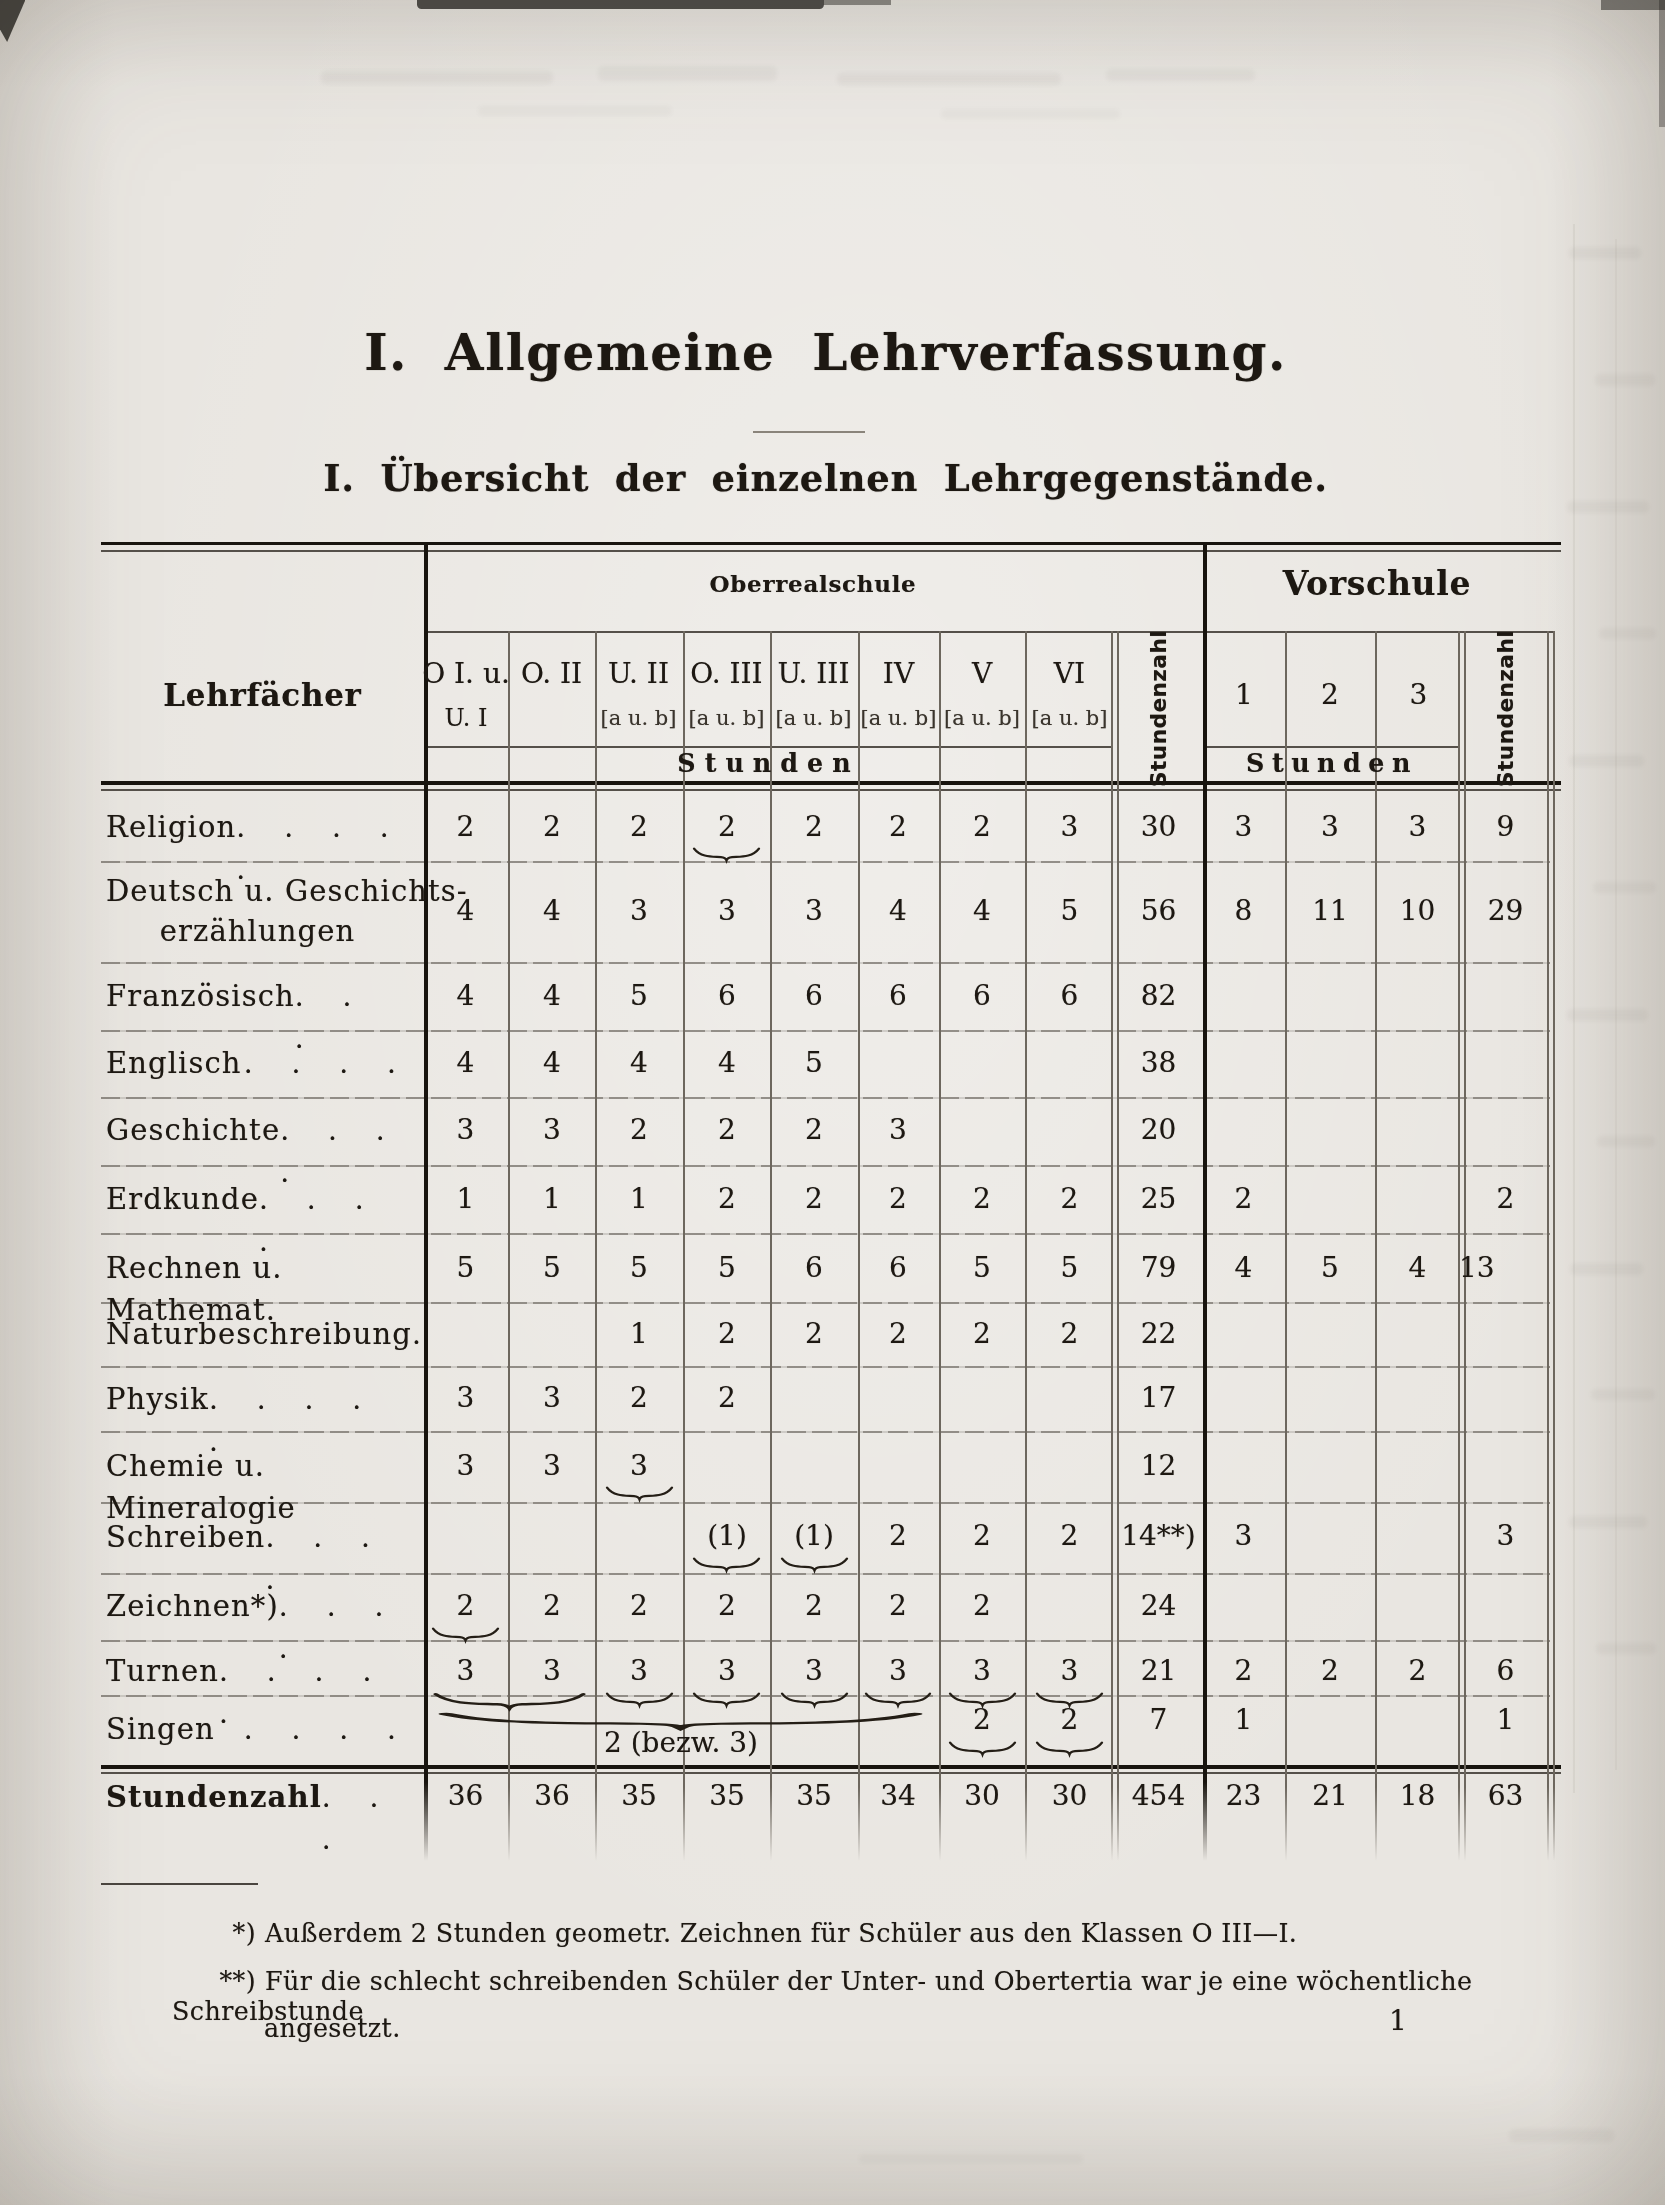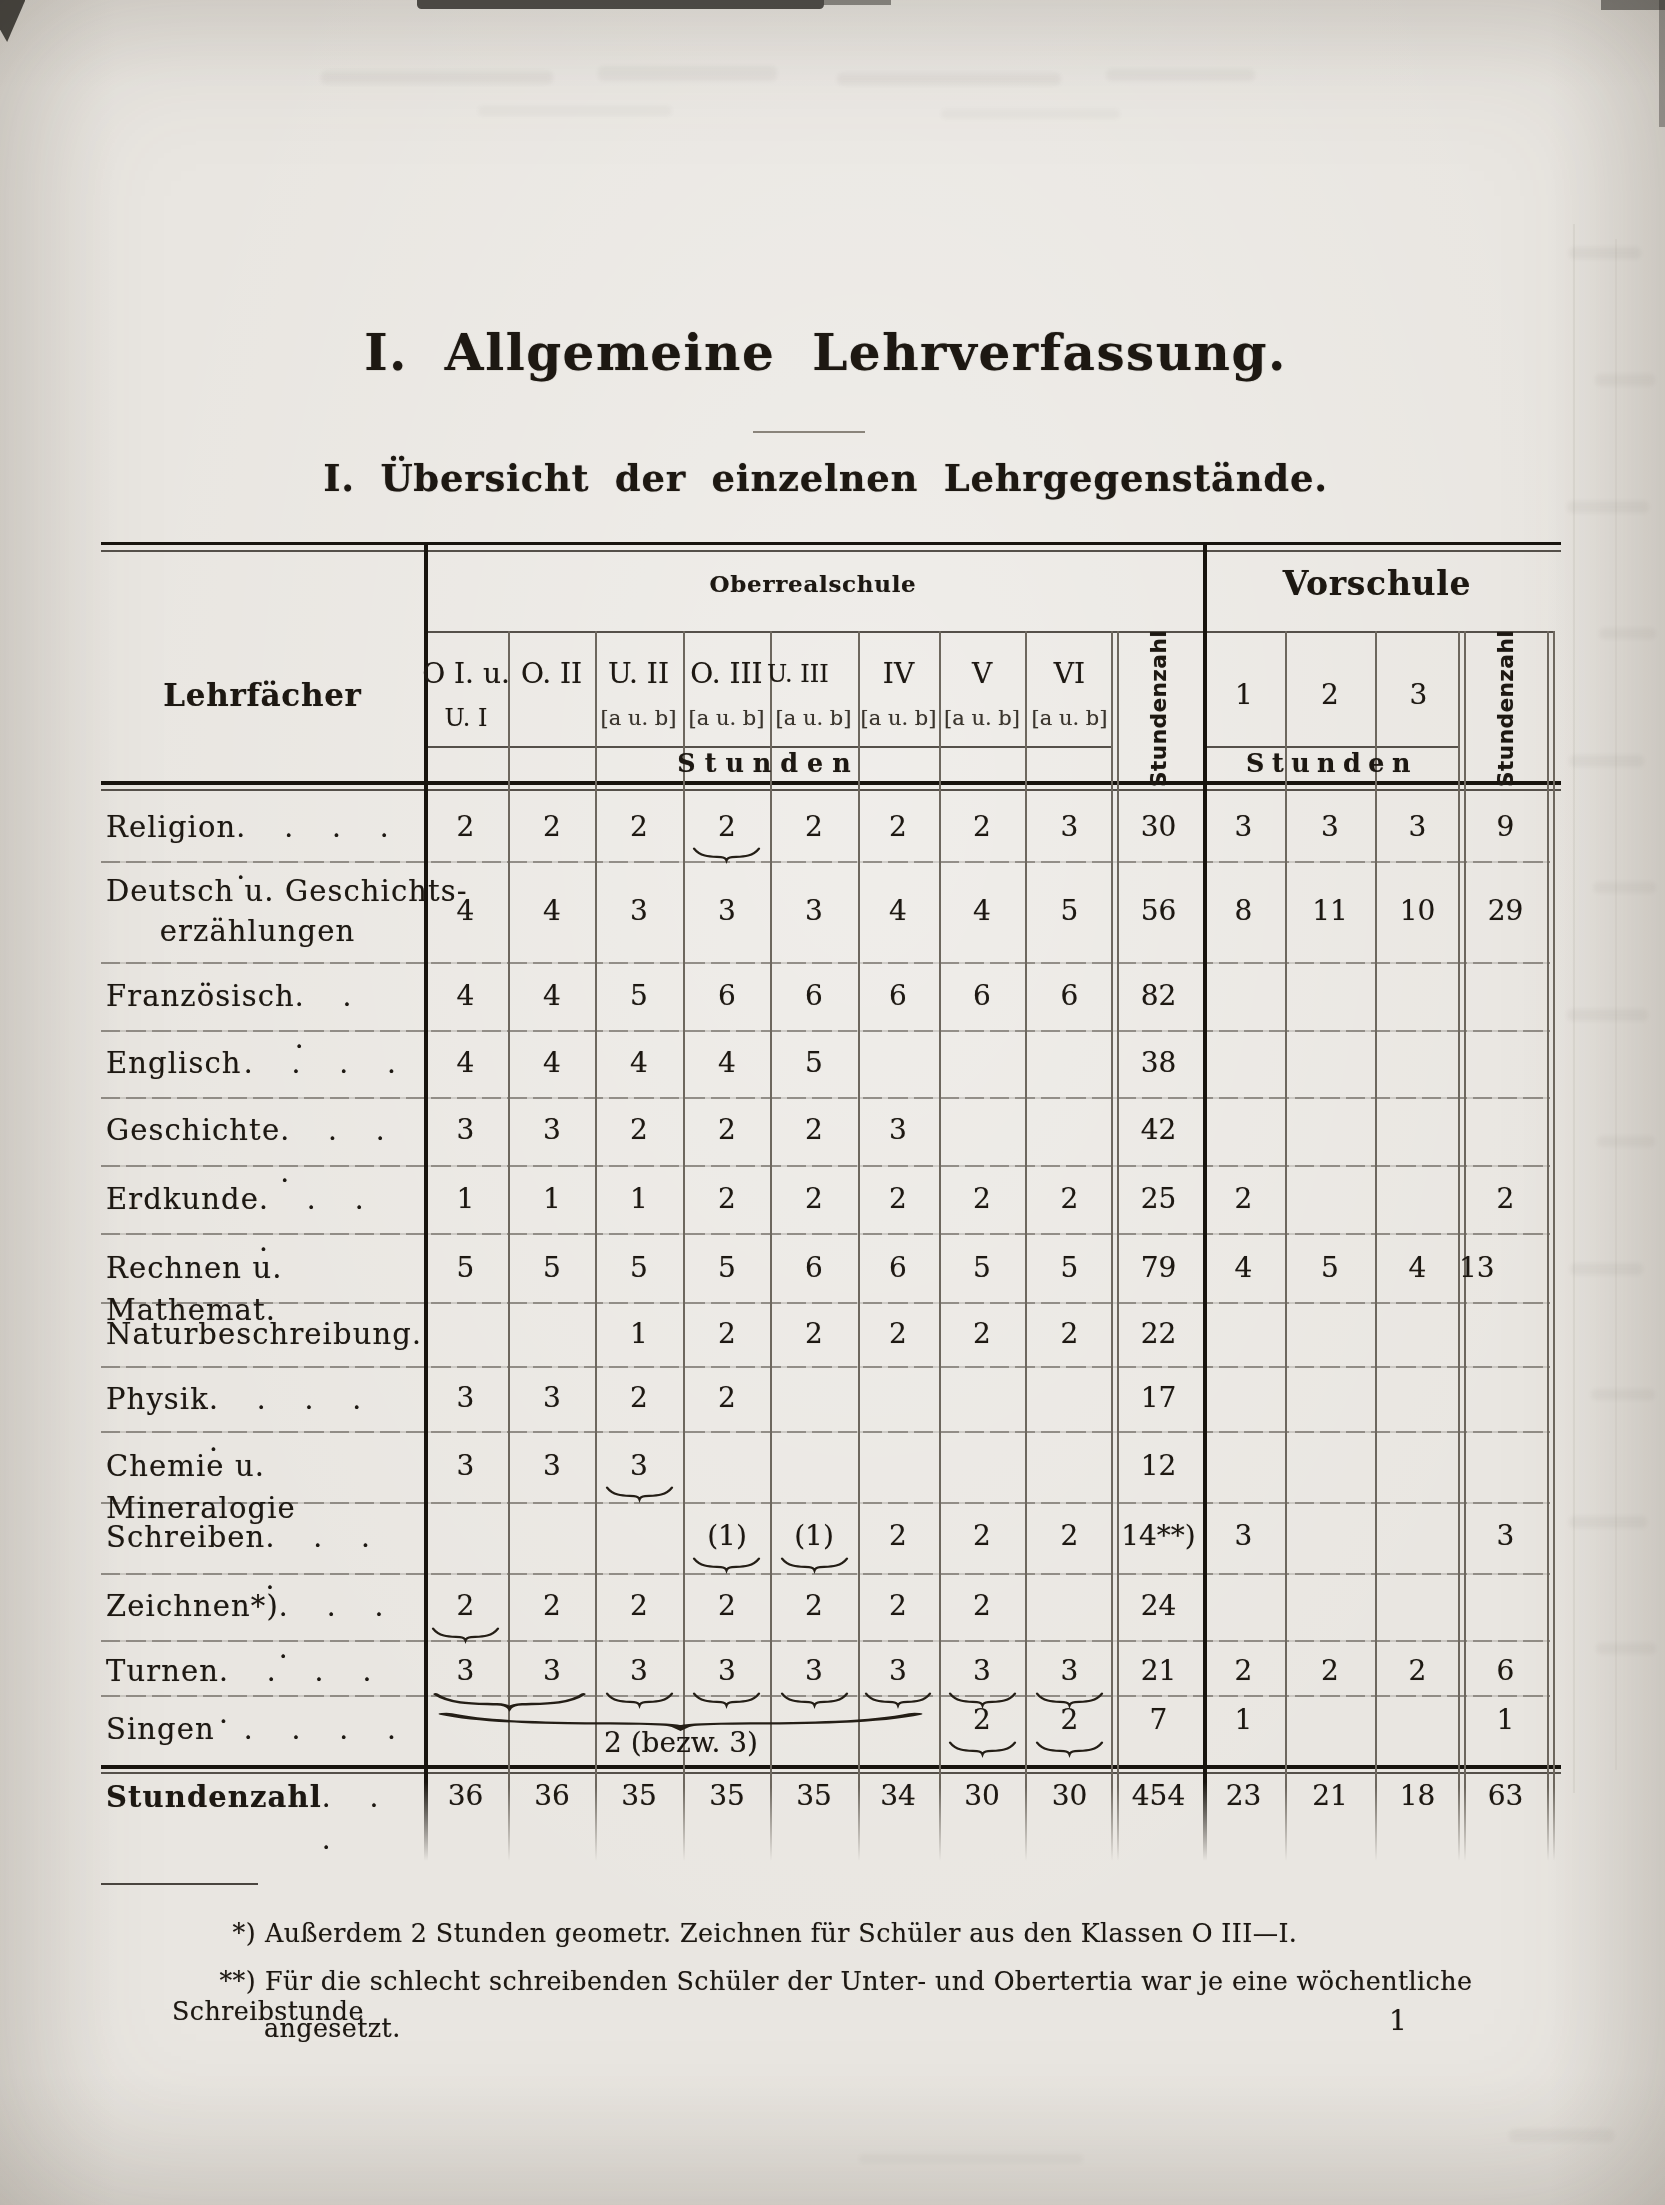--- a/index.html
+++ b/index.html
@@ -99,21 +99,21 @@
       <div class="cell ink bold" style="position: absolute; left: 101px; top: 675px; width: 323px; height: 40px; line-height: 40px; text-align: center; white-space: nowrap; font-size: 31px; letter-spacing: 0.7px;">Lehrfächer</div>
       <div class="cell ink bold" style="position: absolute; left: 477px; top: 564px; width: 672px; height: 40px; line-height: 40px; text-align: center; white-space: nowrap; font-size: 23px; letter-spacing: 0.7px;">Oberrealschule</div>
       <div class="cell ink bold" style="position: absolute; left: 1205px; top: 564px; width: 344px; height: 40px; line-height: 40px; text-align: center; white-space: nowrap; font-size: 33px; letter-spacing: 0.7px;">Vorschule</div>
       <div class="cell ink " style="position: absolute; left: 421px; top: 654px; width: 90px; height: 40px; line-height: 40px; text-align: center; white-space: nowrap; font-size: 28px;">O I. u.</div>
       <div class="cell ink " style="position: absolute; left: 421px; top: 698px; width: 90px; height: 40px; line-height: 40px; text-align: center; white-space: nowrap; font-size: 24px;">U. I</div>
       <div class="cell ink " style="position: absolute; left: 505px; top: 654px; width: 93px; height: 40px; line-height: 40px; text-align: center; white-space: nowrap; font-size: 28px;">O. II</div>
       <div class="cell ink " style="position: absolute; left: 592px; top: 654px; width: 93px; height: 40px; line-height: 40px; text-align: center; white-space: nowrap; font-size: 28px;">U. II</div>
       <div class="cell ink " style="position: absolute; left: 592px; top: 698px; width: 93px; height: 40px; line-height: 40px; text-align: center; white-space: nowrap; font-size: 21px; color: rgb(58, 52, 44);">[a u. b]</div>
       <div class="cell ink " style="position: absolute; left: 680px; top: 654px; width: 93px; height: 40px; line-height: 40px; text-align: center; white-space: nowrap; font-size: 28px;">O. III</div>
       <div class="cell ink " style="position: absolute; left: 680px; top: 698px; width: 93px; height: 40px; line-height: 40px; text-align: center; white-space: nowrap; font-size: 21px; color: rgb(58, 52, 44);">[a u. b]</div>
-      <div class="cell ink " style="position: absolute; left: 767px; top: 654px; width: 93px; height: 40px; line-height: 40px; text-align: left; white-space: nowrap; font-size: 24px;">U. III</div>
+      <div class="cell ink " style="position: absolute; left: 767px; top: 654px; width: 93px; height: 40px; line-height: 40px; text-align: center; white-space: nowrap; font-size: 28px;">U. III</div>
       <div class="cell ink " style="position: absolute; left: 767px; top: 698px; width: 93px; height: 40px; line-height: 40px; text-align: center; white-space: nowrap; font-size: 21px; color: rgb(58, 52, 44);">[a u. b]</div>
       <div class="cell ink " style="position: absolute; left: 855px; top: 654px; width: 87px; height: 40px; line-height: 40px; text-align: center; white-space: nowrap; font-size: 28px;">IV</div>
       <div class="cell ink " style="position: absolute; left: 855px; top: 698px; width: 87px; height: 40px; line-height: 40px; text-align: center; white-space: nowrap; font-size: 21px; color: rgb(58, 52, 44);">[a u. b]</div>
       <div class="cell ink " style="position: absolute; left: 936px; top: 654px; width: 92px; height: 40px; line-height: 40px; text-align: center; white-space: nowrap; font-size: 28px;">V</div>
       <div class="cell ink " style="position: absolute; left: 936px; top: 698px; width: 92px; height: 40px; line-height: 40px; text-align: center; white-space: nowrap; font-size: 21px; color: rgb(58, 52, 44);">[a u. b]</div>
       <div class="cell ink " style="position: absolute; left: 1022px; top: 654px; width: 95px; height: 40px; line-height: 40px; text-align: center; white-space: nowrap; font-size: 28px;">VI</div>
       <div class="cell ink " style="position: absolute; left: 1022px; top: 698px; width: 95px; height: 40px; line-height: 40px; text-align: center; white-space: nowrap; font-size: 21px; color: rgb(58, 52, 44);">[a u. b]</div>
       <div class="rot ink" style="position: absolute; left: 1114px; top: 635px; width: 89px; height: 146px;">Stundenzahl</div>
       <div class="cell ink " style="position: absolute; left: 1200px; top: 675px; width: 88px; height: 40px; line-height: 40px; text-align: center; white-space: nowrap; font-size: 28px;">1</div>
       <div class="cell ink " style="position: absolute; left: 1282px; top: 675px; width: 96px; height: 40px; line-height: 40px; text-align: center; white-space: nowrap; font-size: 28px;">2</div>
@@ -182,21 +182,21 @@
       <div style="position: absolute; left: 106px; top: 1109px; width: 305px; height: 42px; display: flex; justify-content: space-between; align-items: baseline; line-height: 42px;">
         <span class="rowlbl ink">Geschichte</span>
         <span class="dots ink">. . . .</span>
       </div>
       <div class="cell ink num" style="position: absolute; left: 421px; top: 1110px; width: 89px; height: 40px; line-height: 40px; text-align: center; white-space: nowrap;">3</div>
       <div class="cell ink num" style="position: absolute; left: 506px; top: 1110px; width: 92px; height: 40px; line-height: 40px; text-align: center; white-space: nowrap;">3</div>
       <div class="cell ink num" style="position: absolute; left: 593px; top: 1110px; width: 92px; height: 40px; line-height: 40px; text-align: center; white-space: nowrap;">2</div>
       <div class="cell ink num" style="position: absolute; left: 681px; top: 1110px; width: 92px; height: 40px; line-height: 40px; text-align: center; white-space: nowrap;">2</div>
       <div class="cell ink num" style="position: absolute; left: 768px; top: 1110px; width: 92px; height: 40px; line-height: 40px; text-align: center; white-space: nowrap;">2</div>
       <div class="cell ink num" style="position: absolute; left: 855px; top: 1110px; width: 86px; height: 40px; line-height: 40px; text-align: center; white-space: nowrap;">3</div>
-      <div class="cell ink num" style="position: absolute; left: 1112px; top: 1110px; width: 93px; height: 40px; line-height: 40px; text-align: center; white-space: nowrap;">42</div>
+      <div class="cell ink num" style="position: absolute; left: 1112px; top: 1110px; width: 93px; height: 40px; line-height: 40px; text-align: center; white-space: nowrap;">20</div>
       <div style="position: absolute; left: 106px; top: 1178px; width: 305px; height: 42px; display: flex; justify-content: space-between; align-items: baseline; line-height: 42px;">
         <span class="rowlbl ink">Erdkunde</span>
         <span class="dots ink">. . . .</span>
       </div>
       <div class="cell ink num" style="position: absolute; left: 421px; top: 1179px; width: 89px; height: 40px; line-height: 40px; text-align: center; white-space: nowrap;">1</div>
       <div class="cell ink num" style="position: absolute; left: 506px; top: 1179px; width: 92px; height: 40px; line-height: 40px; text-align: center; white-space: nowrap;">1</div>
       <div class="cell ink num" style="position: absolute; left: 593px; top: 1179px; width: 92px; height: 40px; line-height: 40px; text-align: center; white-space: nowrap;">1</div>
       <div class="cell ink num" style="position: absolute; left: 681px; top: 1179px; width: 92px; height: 40px; line-height: 40px; text-align: center; white-space: nowrap;">2</div>
       <div class="cell ink num" style="position: absolute; left: 768px; top: 1179px; width: 92px; height: 40px; line-height: 40px; text-align: center; white-space: nowrap;">2</div>
       <div class="cell ink num" style="position: absolute; left: 855px; top: 1179px; width: 86px; height: 40px; line-height: 40px; text-align: center; white-space: nowrap;">2</div>

